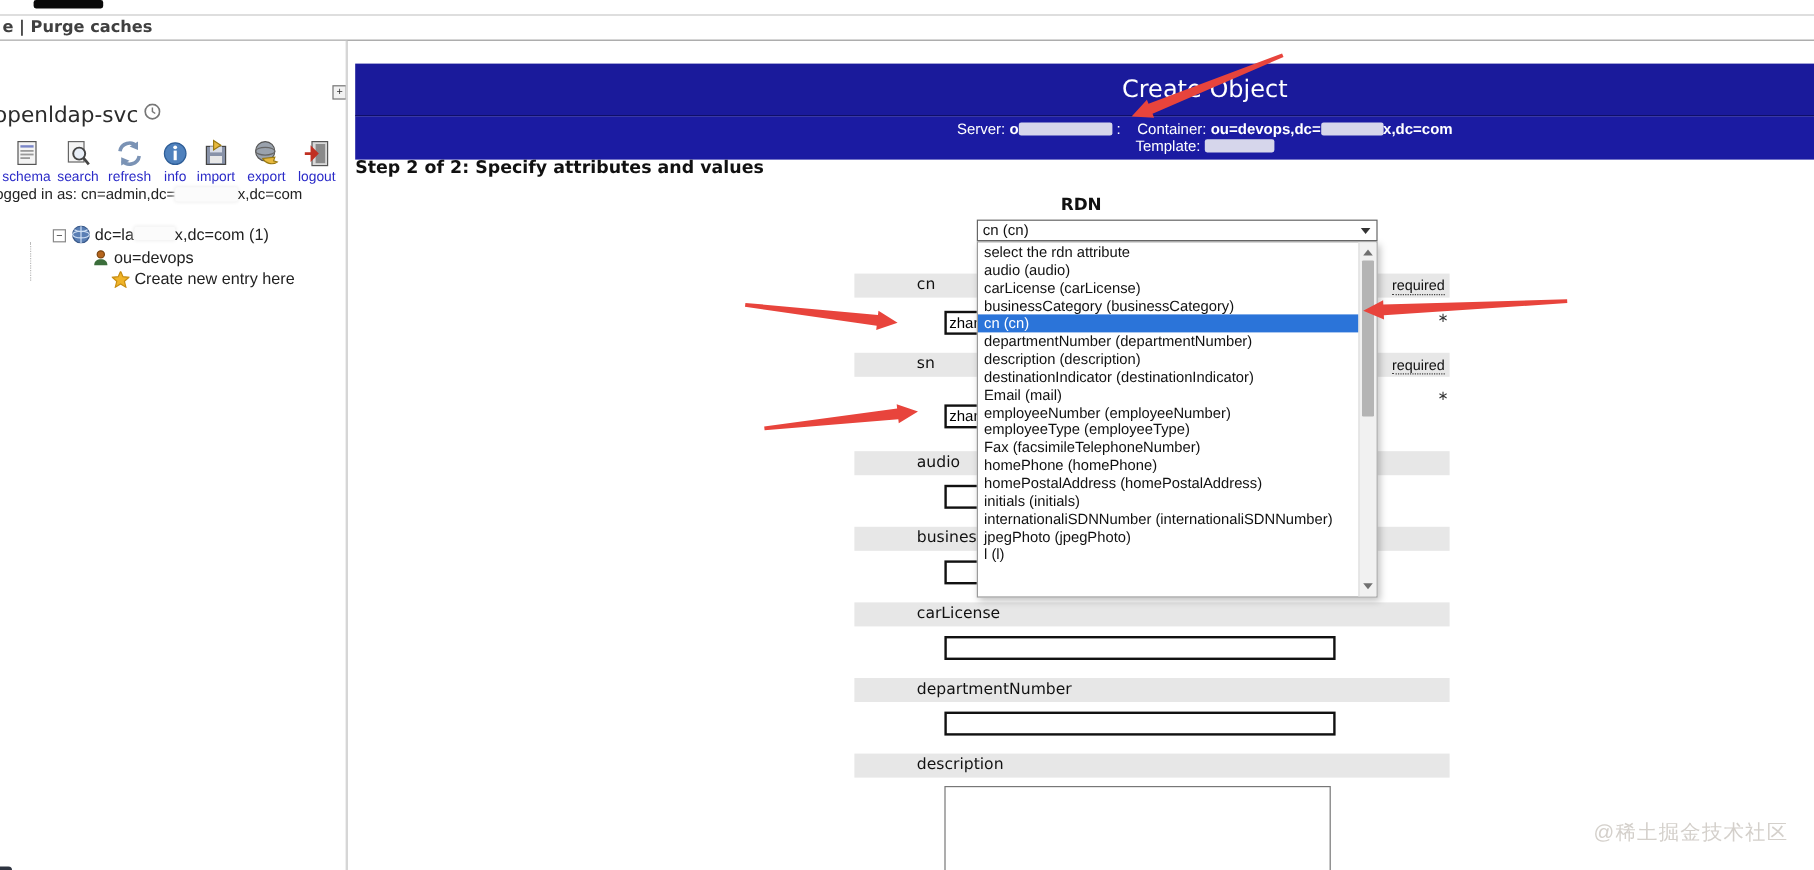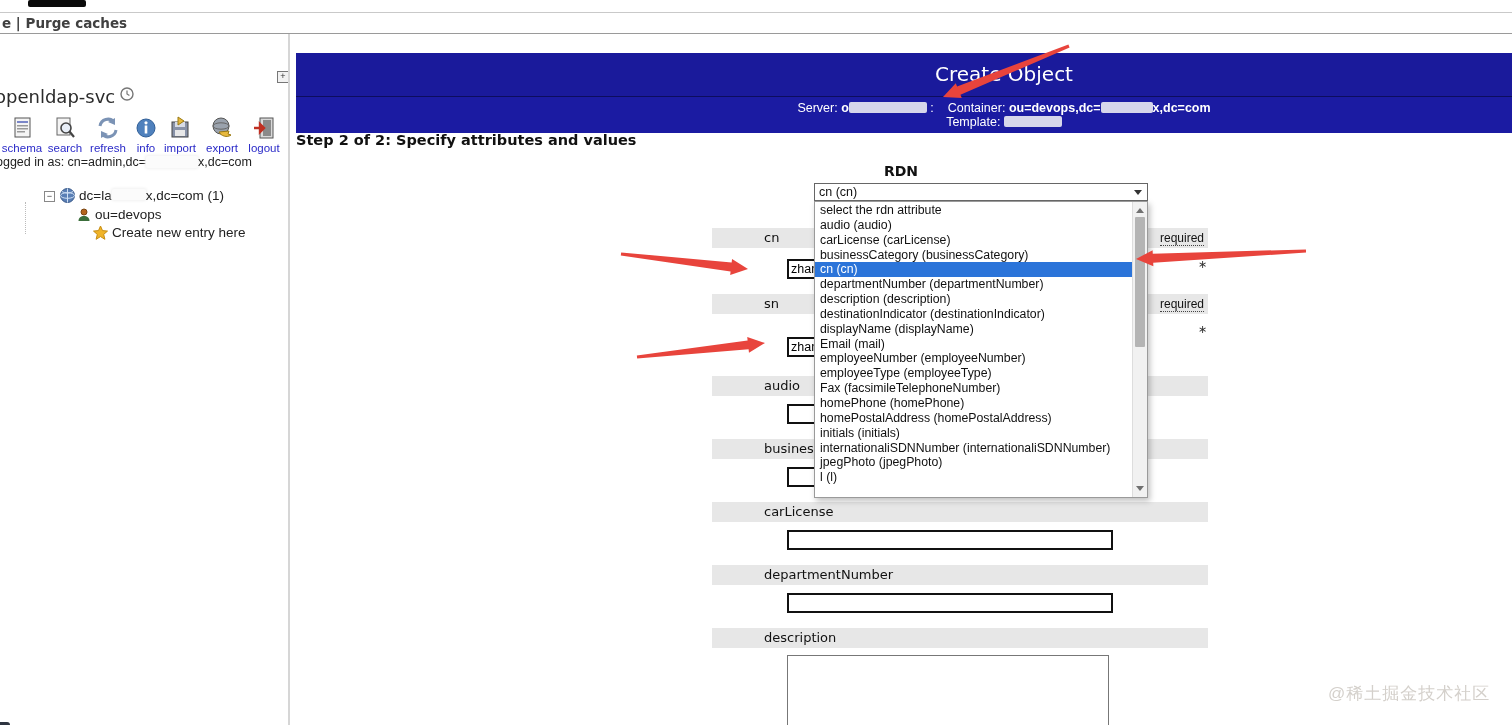--- a/index.html
+++ b/index.html
@@ -227,21 +227,20 @@
 <div class="abs" id="rdn-list">
   <div id="rdn-options" style="position:absolute;left:0;top:1px;right:14px;">
       <div class="opt">select the rdn attribute</div>
       <div class="opt">audio (audio)</div>
       <div class="opt">carLicense (carLicense)</div>
       <div class="opt">businessCategory (businessCategory)</div>
       <div class="opt selected">cn (cn)</div>
       <div class="opt">departmentNumber (departmentNumber)</div>
       <div class="opt">description (description)</div>
       <div class="opt">destinationIndicator (destinationIndicator)</div>
-      <div class="opt">displayName (displayName)</div>
       <div class="opt">Email (mail)</div>
       <div class="opt">employeeNumber (employeeNumber)</div>
       <div class="opt">employeeType (employeeType)</div>
       <div class="opt">Fax (facsimileTelephoneNumber)</div>
       <div class="opt">homePhone (homePhone)</div>
       <div class="opt">homePostalAddress (homePostalAddress)</div>
       <div class="opt">initials (initials)</div>
       <div class="opt">internationaliSDNNumber (internationaliSDNNumber)</div>
       <div class="opt">jpegPhoto (jpegPhoto)</div>
       <div class="opt">l (l)</div>

